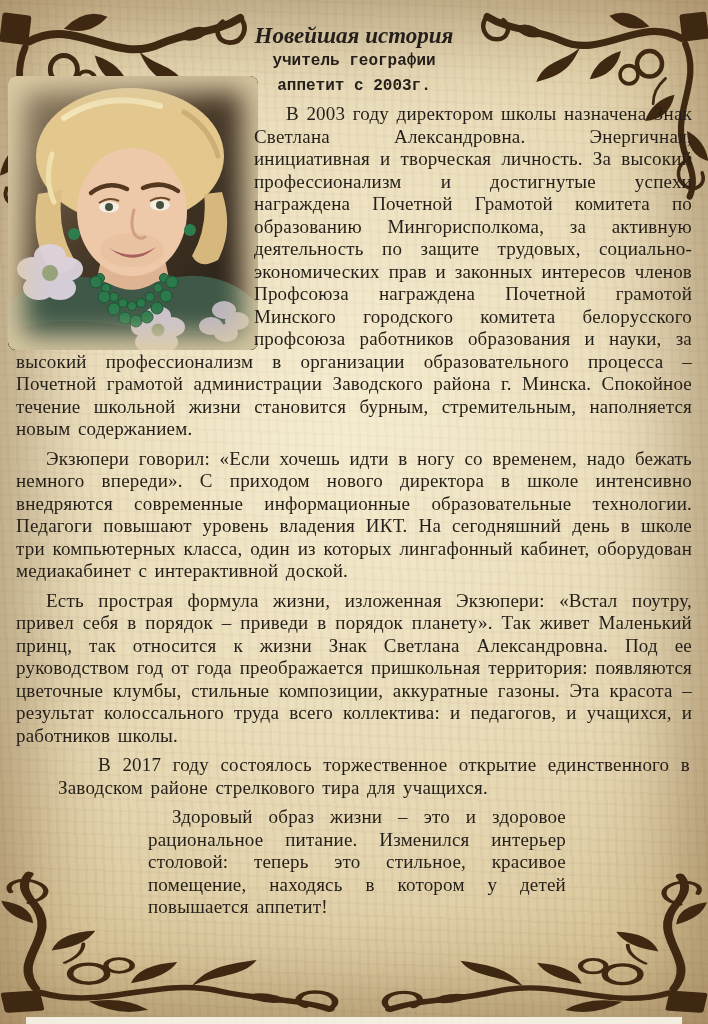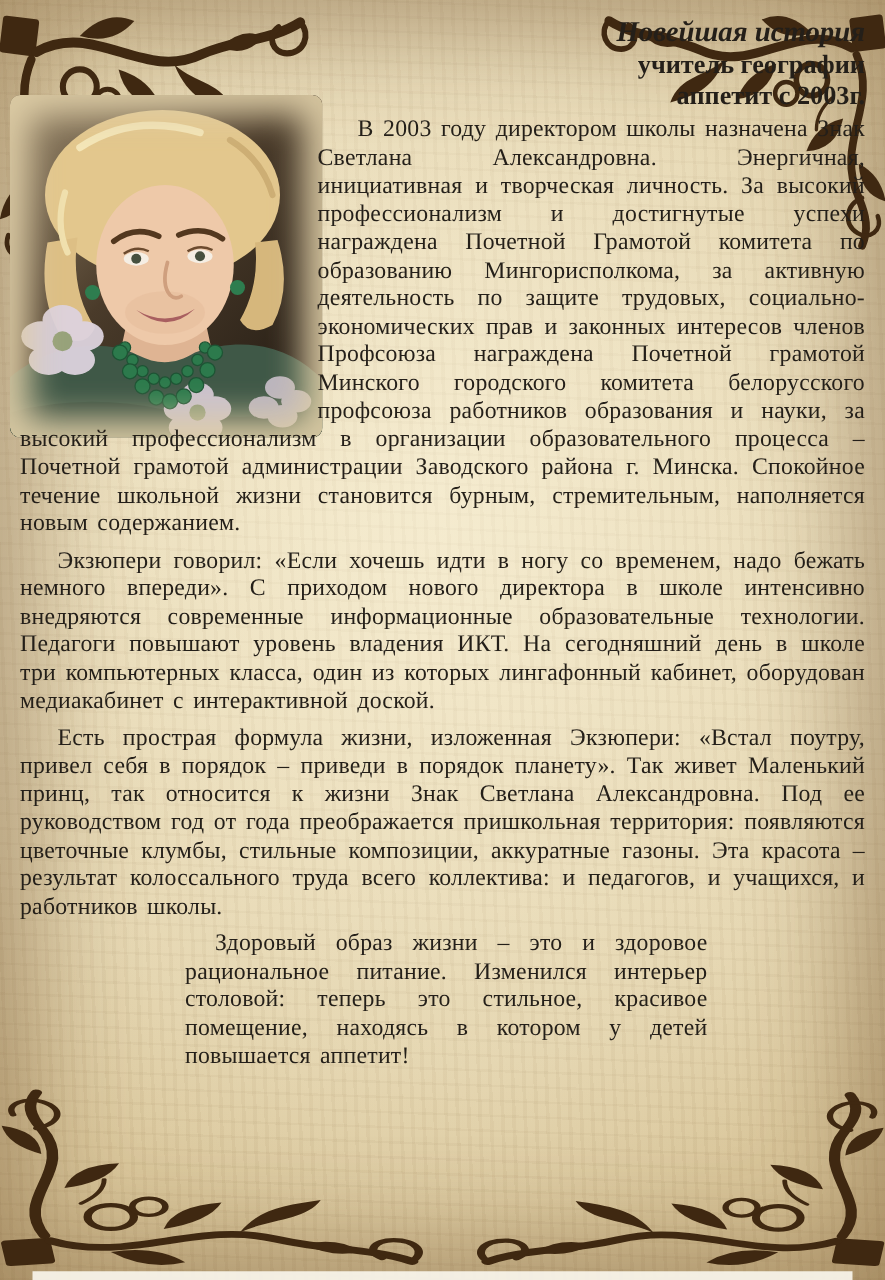--- a/index.html
+++ b/index.html
@@ -23,24 +23,24 @@
   .orn.tr{right:-4px;top:2px;width:232px;height:200px;transform:scaleX(-1);}
   .orn.bl{left:-4px;bottom:4px;width:344px;height:150px;transform:scaleY(-1);}
   .orn.br{right:-4px;bottom:4px;width:332px;height:148px;transform:scale(-1,-1);}
   
   .photo{position:absolute;left:8px;top:76px;width:250px;height:274px;z-index:1;border-radius:8px;overflow:hidden;}
   .photo svg{display:block;width:100%;height:100%;}
   .photo::after{content:"";position:absolute;inset:0;border-radius:8px;
     box-shadow:inset 0 0 26px 16px rgba(222,205,166,0.95);}
   
   .content{position:relative;z-index:2;padding:8px 16px 0 16px;}
-  .hdr{text-align:right;margin:4px 0 4px 0;}
+  .hdr{text-align:center;margin:14px 0 4px 0;}
   .h-sub{font-size:23px;font-weight:bold;font-style:italic;line-height:27px;}
   .h-name{font-size:22px;font-weight:bold;line-height:27px;}
-  .h-role,.h-tenure{font-size:21px;font-weight:bold;line-height:25px;}
+  .h-role,.h-tenure{font-size:16px;font-weight:bold;line-height:25px;font-family:Liberation Mono, monospace;}
   p{margin:0 0 7px 0;text-align:justify;font-size:19px;line-height:22.5px;
     word-spacing:2.5px;letter-spacing:0.2px;text-indent:30px;}
   p.p1{text-indent:32px;}
   .photo-spacer{display:block;float:left;width:238px;height:238px;}
   p.p5{margin-left:42px;margin-right:2px;text-indent:40px;}
   p.p6{margin:0 126px 0 132px;text-indent:24px;}
   
   .bottom-strip{position:absolute;left:26px;right:26px;bottom:0;height:7px;z-index:3;
     background:rgba(248,245,236,0.92);}
 </style>
@@ -178,18 +178,19 @@
       <div class="h-tenure">аппетит с 2003г.</div>
     </div>
 
     <p class="p1"><span class="photo-spacer"></span><span>В 2003 году директором школы назначена Знак Светлана Александровна. Энергичная, инициативная и творческая личность. За высокий профессионализм и достигнутые успехи награждена Почетной Грамотой комитета по образованию Мингорисполкома, за активную деятельность по защите трудовых, социально-экономических прав и законных интересов членов Профсоюза награждена Почетной грамотой Минского городского комитета белорусского профсоюза работников образования и науки, за высокий профессионализм в организации образовательного процесса – Почетной грамотой администрации Заводского района г. Минска.  Спокойное течение школьной жизни становится бурным, стремительным, наполняется новым содержанием.</span></p>
 
     <p class="p2">Экзюпери говорил: «Если хочешь идти в ногу со временем, надо бежать немного впереди». С приходом нового директора в школе интенсивно внедряются современные информационные образовательные технологии. Педагоги повышают уровень владения ИКТ. На сегодняшний день в школе три компьютерных класса, один из которых лингафонный кабинет, оборудован медиакабинет с интерактивной доской.</p>
 
     <p class="p3">Есть прострая формула жизни, изложенная Экзюпери: «Встал поутру, привел себя в порядок – приведи в порядок планету». Так живет Маленький принц, так относится к жизни Знак Светлана Александровна. Под ее руководством год от года преображается пришкольная территория: появляются цветочные клумбы, стильные композиции, аккуратные газоны. Эта красота – результат колоссального труда всего коллектива: и педагогов, и учащихся, и работников школы.</p>
 
 
+    <p class="p5">В 2017 году состоялось торжественное открытие единственного в Заводском районе стрелкового тира для учащихся.</p>
 
     <p class="p6">Здоровый образ жизни – это и здоровое рациональное питание. Изменился интерьер столовой: теперь это стильное, красивое помещение, находясь в котором у детей повышается аппетит!</p>
   </div>
 
   <div class="bottom-strip"></div>
 </div>
 
 </body></html>

